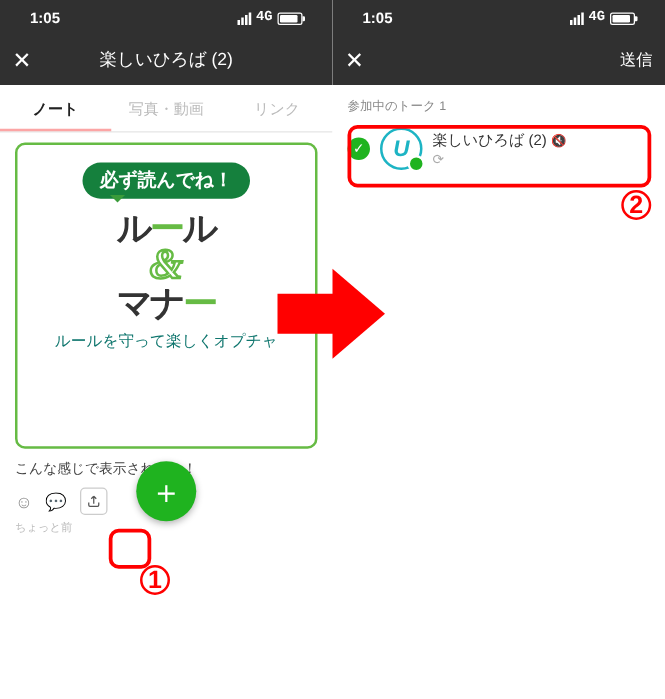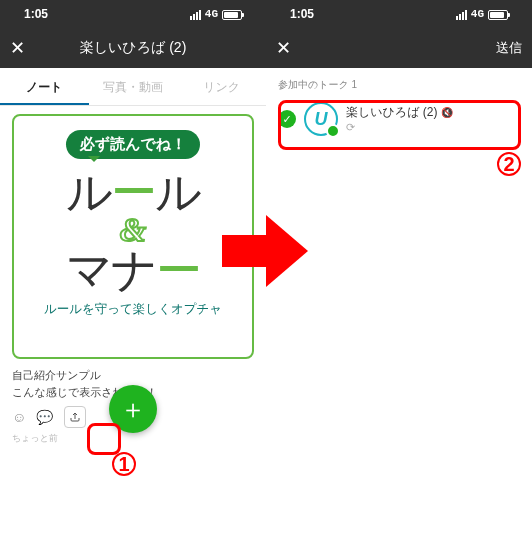--- a/index.html
+++ b/index.html
@@ -32,21 +32,21 @@
   .navbar {
     height: 40px; background: #303030; color:#fff;
     display:flex; align-items:center; justify-content:center;
     position:relative; font-size:14px; font-weight:500;
   }
   .nav-close{ position:absolute; left:10px; font-size:18px; line-height:1;}
   .nav-send{ position:absolute; right:10px; font-size:13px; }
 
   .tabs{ display:flex; border-bottom:1px solid #e5e5e5; height:38px;}
   .tab{ flex:1; text-align:center; line-height:38px; font-size:12px; color:#bbb;}
-  .tab.active{ color:#222; border-bottom:2px solid #0369a1; font-weight:600;}
+  .tab.active{ color:#222; border-bottom:2px solid #fca5a5; font-weight:600;}
 
   .post{ padding:8px 12px 0 12px;}
   .post-head{ display:flex; align-items:center; gap:6px; margin-bottom:6px;}
   .avatar{ width:20px; height:20px; border-radius:50%; background: radial-gradient(circle at 30% 30%, #8b3a8b, #2d1a3d);}
   .post-user{ font-size:12px; color:#666;}
   .post-dots{ margin-left:auto; color:#999; font-size:16px; letter-spacing:1px;}
 
   .rules-card{
     border:2px solid #66bb44; border-radius:8px;
     padding:10px 8px 10px 8px; position:relative; height:245px;
@@ -55,21 +55,21 @@
   .bubble{
     background:#15803d; color:#fff; border-radius:999px;
     padding:5px 14px; font-size:15px; font-weight:700;
     position:relative; margin-top:4px;
   }
   .bubble::after{
     content:""; position:absolute; left:22px; bottom:-9px;
     border:6px solid transparent; border-top-color:#3a9b3a;
   }
   .rules-main{ margin-top:10px; text-align:center;}
-  .rules-line{ font-size:46px; font-weight:400; color:#333; letter-spacing:-2px; line-height:1;}
+  .rules-line{ font-size:28px; font-weight:700; color:#333; letter-spacing:-2px; line-height:1;}
   .rules-line .dash{ color:#66bb44;}
   .amp{
     font-size:34px; font-weight:900;
     color:#fff; -webkit-text-stroke:2px #66bb44;
     display:block; margin:-4px auto -2px; font-style:italic;
     font-family: Georgia, serif;
   }
   .rules-sub{ margin-top:8px; font-size:12.5px; color:#0f766e; font-weight:400;}
 
   .post-text{ font-size:11px; color:#444; margin-top:8px; line-height:1.5;}
@@ -150,21 +150,20 @@
         </div>
         <span class="amp">&amp;</span>
         <div class="rules-line">
           <span>マナ</span><span class="dash">ー</span>
         </div>
       </div>
       <div class="rules-sub">ルールを守って楽しくオプチャ</div>
     </div>
 
     <div class="post-text">
-      <div>自己紹介サンプル</div>
       <div>こんな感じで表示されるよ！</div>
     </div>
     <div class="post-actions">
       <span class="act-btn noborder">☺</span>
       <span class="act-btn noborder">💬</span>
       <span class="act-btn">
         <svg width="12" height="12" viewBox="0 0 24 24" fill="none" stroke="#555" stroke-width="2">
             <path d="M12 16V4m0 0l-4 4m4-4l4 4"></path>
             <path d="M4 14v4a2 2 0 002 2h12a2 2 0 002-2v-4"></path>
           </svg>

